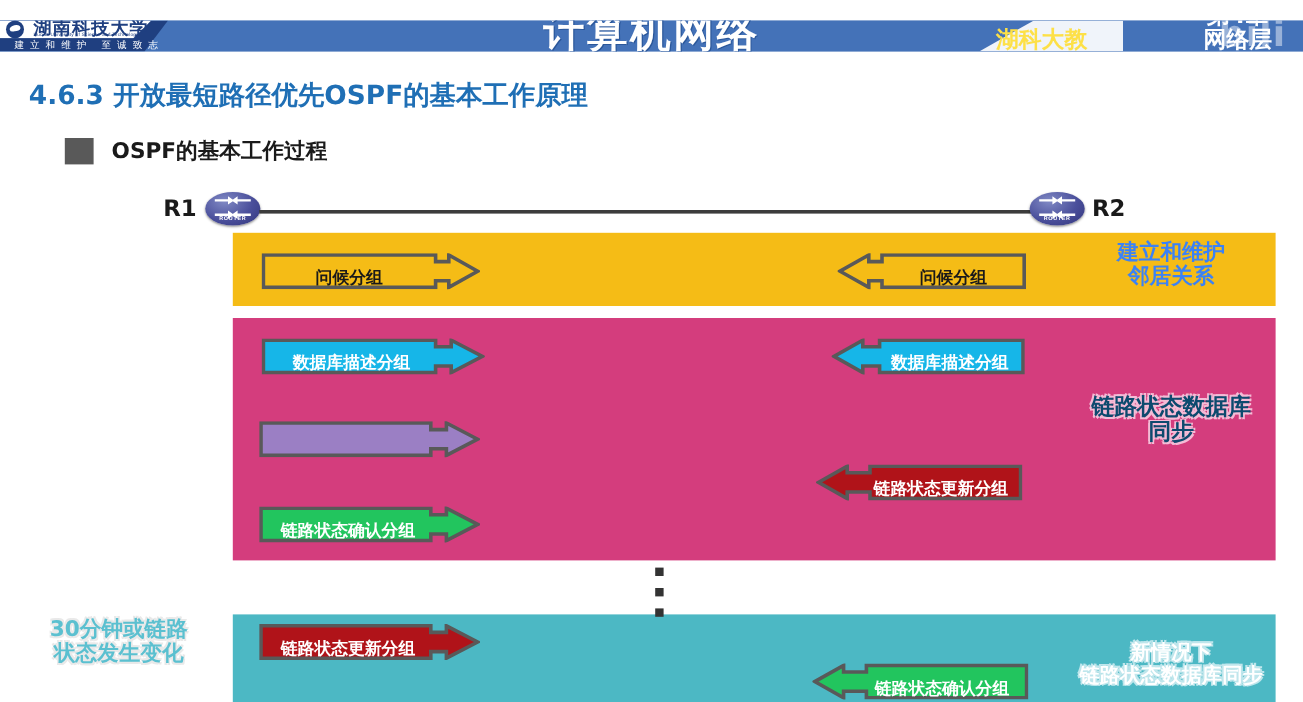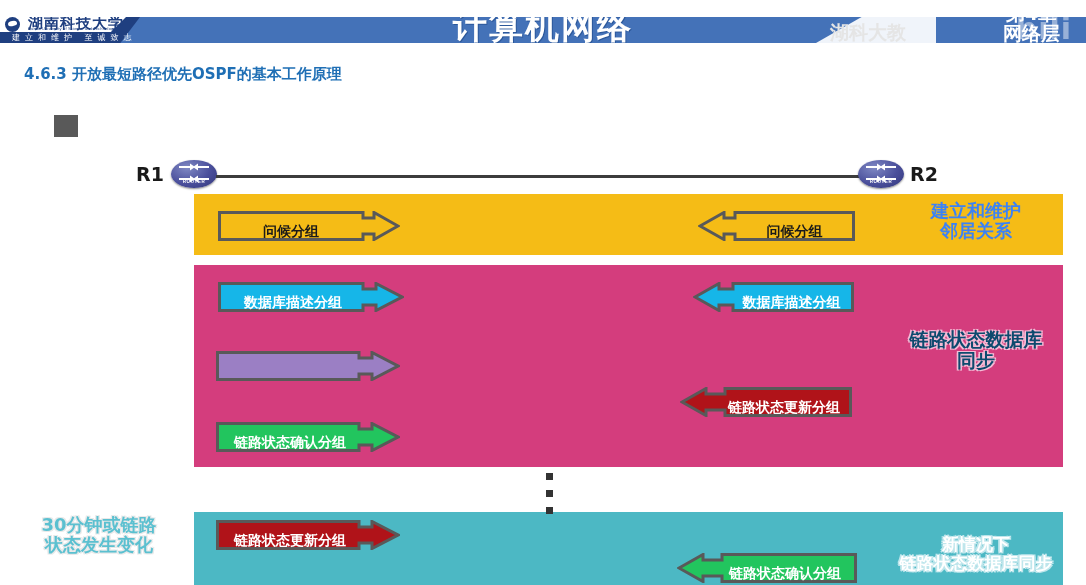--- a/index.html
+++ b/index.html
@@ -64,40 +64,40 @@
     text-shadow: 1px 1px 0 #2b579a;
   }
   .header-right-shape {
     position:absolute; right:150px; top:0; width:120px; height:26px;
     background:#ffffff;
     clip-path: polygon(38% 0, 100% 0, 100% 100%, 0 100%);
     opacity:.92;
   }
   .header-sub {
     position:absolute; right: 180px; top: 3px;
-    font-size: 19px; font-weight:bold; color:#e5e5e5;
+    font-size: 19px; font-weight:bold; color:#fde047;
     font-family:"DejaVu Sans", sans-serif; white-space:nowrap;
   }
   .header-chapter {
     position:absolute; right: 26px; top:-14px;
     font-size: 19px; font-weight:bold; color:#ffffff;
     font-family:"DejaVu Sans", sans-serif; white-space:nowrap;
     line-height: 20px; text-align:center;
   }
   .watermark {
     position:absolute; right: 14px; top: -6px;
     font-size: 30px; font-weight:bold; color: rgba(255,255,255,.45);
     font-family:"DejaVu Sans", sans-serif; letter-spacing:1px;
     white-space:nowrap; pointer-events:none;
   }
 
   
   .sec-title {
     position:absolute; left: 24px; top: 48px;
-    font-size: 15px; font-weight:bold; color:#1f6fb5;
+    font-size: 22px; font-weight:bold; color:#1f6fb5;
     font-family:"DejaVu Sans", sans-serif; white-space:nowrap;
   }
   .bullet-sq {
     position:absolute; left: 54px; top: 98px;
     width: 24px; height: 22px; background:#595959;
   }
   .sub-title {
     position:absolute; left: 93px; top: 97px;
     font-size: 18px; font-weight:bold; color:#1a1a1a;
     font-family:"DejaVu Sans", sans-serif; white-space:nowrap;
@@ -211,20 +211,21 @@
 
     <div class="header-right-shape"></div>
     <div class="header-sub">湖科大教</div>
     <div class="header-chapter" style="white-space:pre-line;">第4章
 网络层</div>
     <div class="watermark">bili</div>
   </div>
 
   <div class="sec-title">4.6.3 开放最短路径优先OSPF的基本工作原理</div>
   <div class="bullet-sq"></div>
+  <div class="sub-title">OSPF的基本工作过程</div>
 
   <div class="r-label" id="r1-label">R1</div>
 
   <div class="router" id="router1">
     <div class="body"></div>
     <svg class="arrows" viewBox="0 0 34 20">
       <path d="M2 3 L13 3 L13 0.5 L18 4 L13 7.5 L13 5 L2 5 Z" fill="#fff"></path>
       <path d="M32 3 L21 3 L21 0.5 L16 4 L21 7.5 L21 5 L32 5 Z" fill="#fff"></path>
       <path d="M2 15 L13 15 L13 12.5 L18 16 L13 19.5 L13 17 L2 17 Z" fill="#fff"></path>
       <path d="M32 15 L21 15 L21 12.5 L16 16 L21 19.5 L21 17 L32 17 Z" fill="#fff"></path>

